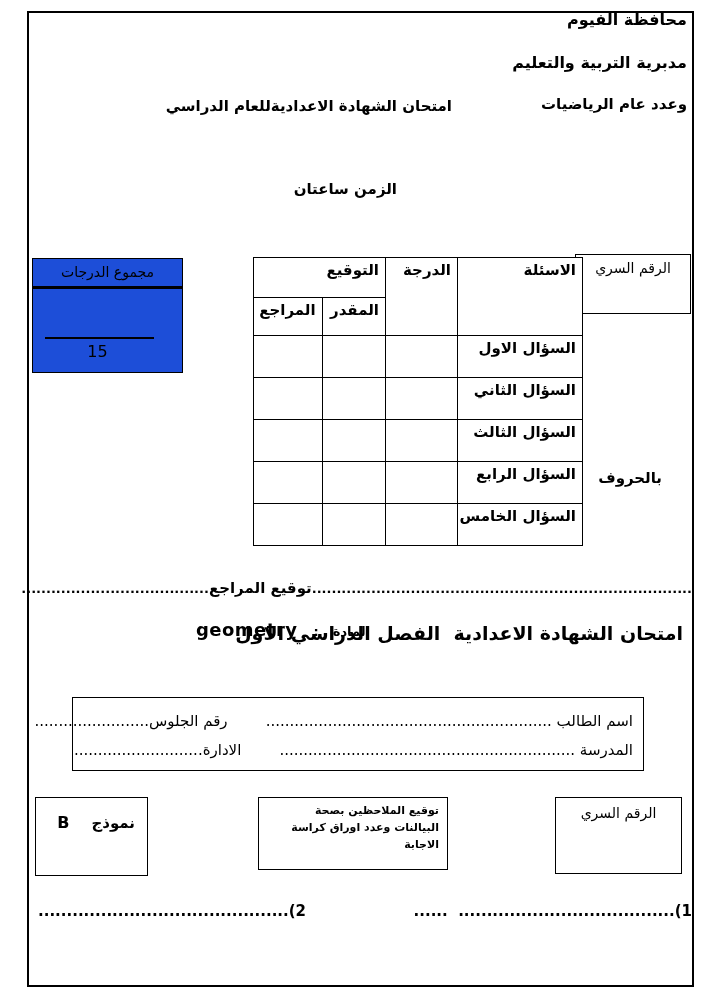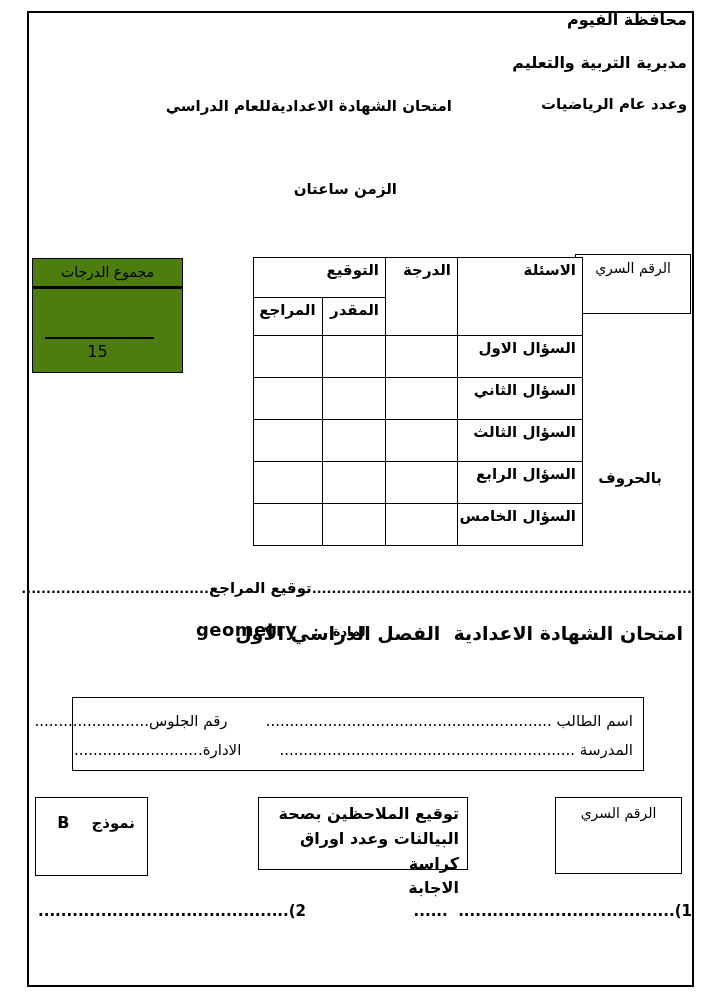--- a/index.html
+++ b/index.html
@@ -19,21 +19,21 @@
   .rtl{direction:rtl;unicode-bidi:isolate;}
   .b{font-weight:bold;}
 
   
   .h-line{font-weight:bold;font-size:16px;}
   .h-line-sm{font-weight:bold;font-size:15px;}
 
   
   .totals-box{
     position:absolute;left:32px;top:258px;width:151px;height:115px;
-    border:1.5px solid #000;box-sizing:border-box;background:#4d7c0f;
+    border:1.5px solid #000;box-sizing:border-box;background:#1d4ed8;
   }
   .totals-head{
     height:27px;border-bottom:3px solid #000;
     font-size:14px;text-align:center;line-height:26px;direction:rtl;
   }
   .totals-line{
     position:absolute;left:12px;right:28px;top:78px;border-top:2px solid #000;
   }
   .totals-value{
     position:absolute;left:0;right:20px;top:83px;text-align:center;font-size:16px;
@@ -96,23 +96,23 @@
   
   .student-box{
     position:absolute;left:72px;top:697px;width:572px;height:74px;
     border:1.5px solid #000;box-sizing:border-box;
     direction:rtl;font-size:15px;padding:9px 10px 0 8px;background:#fff;
   }
   .student-box .line{white-space:pre;line-height:29px;}
 
   
   .observers-box{
-    position:absolute;left:258px;top:797px;width:210px;height:73px;
-    border:1.5px solid #000;box-sizing:border-box;
-    direction:rtl;text-align:right;font-size:16px;font-weight:bold;
+    position:absolute;left:258px;top:797px;width:190px;height:73px;
+    border:1.5px solid #000;box-sizing:border-box;
+    direction:rtl;text-align:right;font-size:11px;font-weight:bold;
     padding:4px 8px 0 4px;line-height:1.55;white-space:pre-line;background:#fff;
   }
 
   
   .model-box{
     position:absolute;left:35px;top:797px;width:113px;height:79px;
     border:1.5px solid #000;box-sizing:border-box;
     direction:rtl;padding:15px 12px 0 0;background:#fff;
   }
   .model-box .m-lab{font-size:15px;font-weight:bold;}

